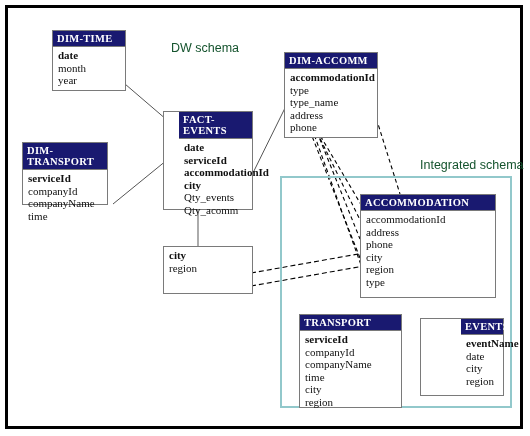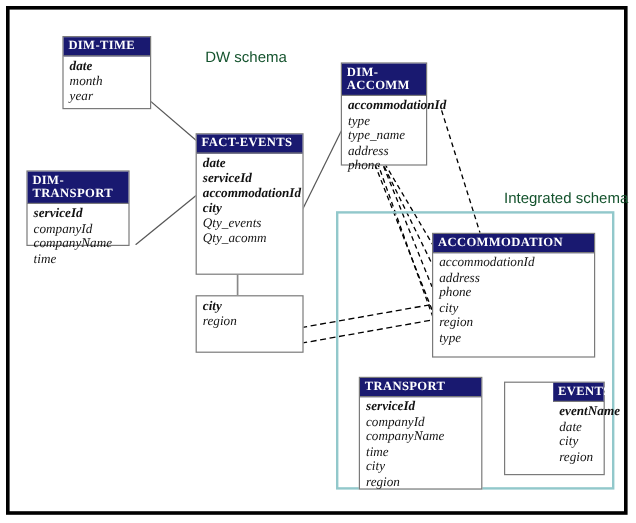--- a/index.html
+++ b/index.html
@@ -21,21 +21,21 @@
   
   .tbl{position:absolute;background:#ffffff;border:1px solid #7a7a7a;
        box-sizing:border-box;}
   .tbl .hdr{background:#191970;color:#ffffff;font-weight:bold;
             font-size:10.5px;letter-spacing:.3px;
             padding:2px 4px;line-height:11px;
             font-family:"Liberation Serif",serif;
             border-bottom:1px solid #7a7a7a;}
   .tbl .body{padding:2px 5px 3px 5px;}
   .tbl .body div{font-size:11px;line-height:12.6px;color:#111111;
-                 white-space:nowrap;font-style:italic;}
+                 white-space:nowrap;}
   .tbl .body div.k{font-weight:bold;}
 
   
   .caption{position:absolute;font-family:Liberation Sans, sans-serif;
            font-size:12.5px;color:#14532d;white-space:nowrap;}
 </style>
 </head>
 <body>
 
 <div id="frame">
@@ -73,33 +73,33 @@
 
     <div class="tbl" style="left:44px;top:22px;width:74px;height:61px;">
       <div class="hdr">DIM-TIME</div>
       <div class="body">
         <div class="k">date</div>
         <div>month</div>
         <div>year</div>
       </div>
     </div>
 
-    <div class="tbl" style="left:155px;top:103px;width:90px;height:118px;">
+    <div class="tbl" style="left:155px;top:103px;width:90px;height:99px;padding-left:15px;">
       <div class="hdr">FACT-EVENTS</div>
       <div class="body">
         <div class="k">date</div>
         <div class="k">serviceId</div>
         <div class="k">accommodationId</div>
         <div class="k">city</div>
         <div>Qty_events</div>
         <div>Qty_acomm</div>
       </div>
     </div>
 
-    <div class="tbl" style="left:276px;top:44px;width:72px;height:86px;">
+    <div class="tbl" style="left:276px;top:44px;width:94px;height:86px;">
       <div class="hdr">DIM-ACCOMM</div>
       <div class="body">
         <div class="k">accommodationId</div>
         <div>type</div>
         <div>type_name</div>
         <div>address</div>
         <div>phone</div>
       </div>
     </div>
 

